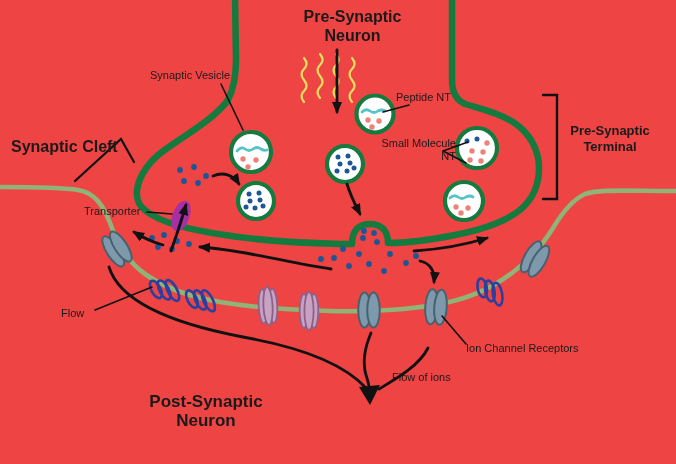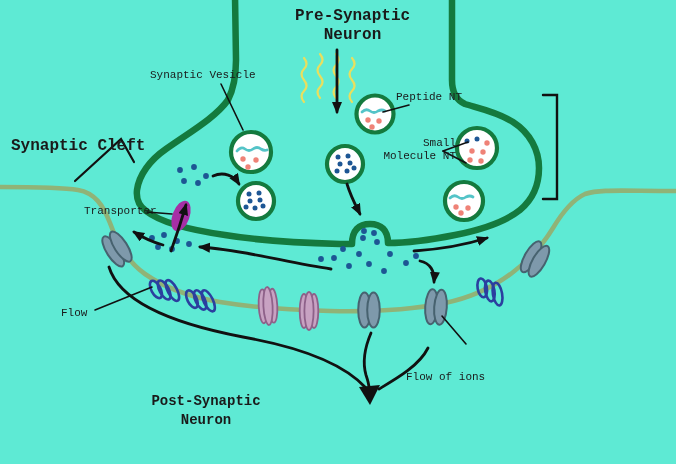--- a/index.html
+++ b/index.html
@@ -1,34 +1,34 @@
 <!DOCTYPE html>
 <html><head>
 <meta charset="utf-8">
 <style>
   html,body{margin:0;padding:0;background:#fff;}
-  #stage{position:relative;width:676px;height:464px;background:#5eead4;overflow:hidden;
-         font-family:Liberation Mono, monospace;color:#1a1a1a;}
+  #stage{position:relative;width:676px;height:464px;background:#ef4444;overflow:hidden;
+         font-family:Liberation Sans, sans-serif;color:#1a1a1a;}
   #stage svg{position:absolute;left:0;top:0;}
   .lbl{position:absolute;font-size:11px;line-height:13px;white-space:nowrap;}
   .lbl.wrap{white-space:normal;text-align:right;}
   .b{font-weight:bold;}
   .title{position:absolute;font-weight:bold;text-align:center;}
   #t-presyn-neuron{left:290px;top:7px;width:125px;font-size:16px;line-height:19px;}
-  #t-postsyn-neuron{left:142px;top:392px;width:128px;font-size:14px;line-height:19px;}
+  #t-postsyn-neuron{left:142px;top:392px;width:128px;font-size:17px;line-height:19px;}
   #t-presyn-term{left:564px;top:123px;width:92px;font-size:13px;line-height:16px;}
   #t-postsyn-term{left:560px;top:264px;width:98px;font-size:13px;line-height:16px;}
   #t-cleft{left:11px;top:140px;font-size:16px;}
   #l-synaptic-vesicle{left:150px;top:69px;}
   #l-peptide-nt{left:396px;top:91px;text-align:right;}
   #l-small-molecule{left:372px;top:137px;width:84px;}
   #l-transporter{left:84px;top:205px;}
   #l-gpcrs{left:61px;top:307px;}
   #l-icr{left:466px;top:342px;}
-  #l-flow{left:406px;top:371px;}
+  #l-flow{left:392px;top:371px;}
   #l-fires{left:322px;top:405px;width:98px;}
 </style>
 </head>
 <body>
 
 <div id="stage">
 
   <svg width="676" height="464" viewBox="0 0 676 464">
     <defs>
       <marker id="ah" markerUnits="userSpaceOnUse" markerWidth="14" markerHeight="12" refX="10" refY="5" orient="auto">
@@ -201,22 +201,24 @@
       <path d="M147,212 L172,214"></path>
       <path d="M95,310 L152,287"></path>
       <path d="M466,344 L442,316"></path>
       <path d="M75,181 L121,139 L134,162" stroke-width="2.2"></path>
       <path d="M543,95 L557,95 L557,199 L543,199" stroke-width="2.4"></path>
     </g>
   </svg>
 
   <div class="title" id="t-presyn-neuron">Pre-Synaptic Neuron</div>
   <div class="title" id="t-postsyn-neuron">Post-Synaptic Neuron</div>
+  <div class="title" id="t-presyn-term">Pre-Synaptic Terminal</div>
   <div class="lbl b" id="t-cleft">Synaptic Cleft</div>
 
   <div class="lbl" id="l-synaptic-vesicle">Synaptic Vesicle</div>
   <div class="lbl" id="l-peptide-nt">Peptide NT</div>
   <div class="lbl wrap" id="l-small-molecule">Small Molecule NT</div>
   <div class="lbl" id="l-transporter">Transporter</div>
   <div class="lbl" id="l-gpcrs">Flow</div>
+  <div class="lbl" id="l-icr">Ion Channel Receptors</div>
   <div class="lbl" id="l-flow">Flow of ions</div>
 
 </div>
 
 </body></html>

